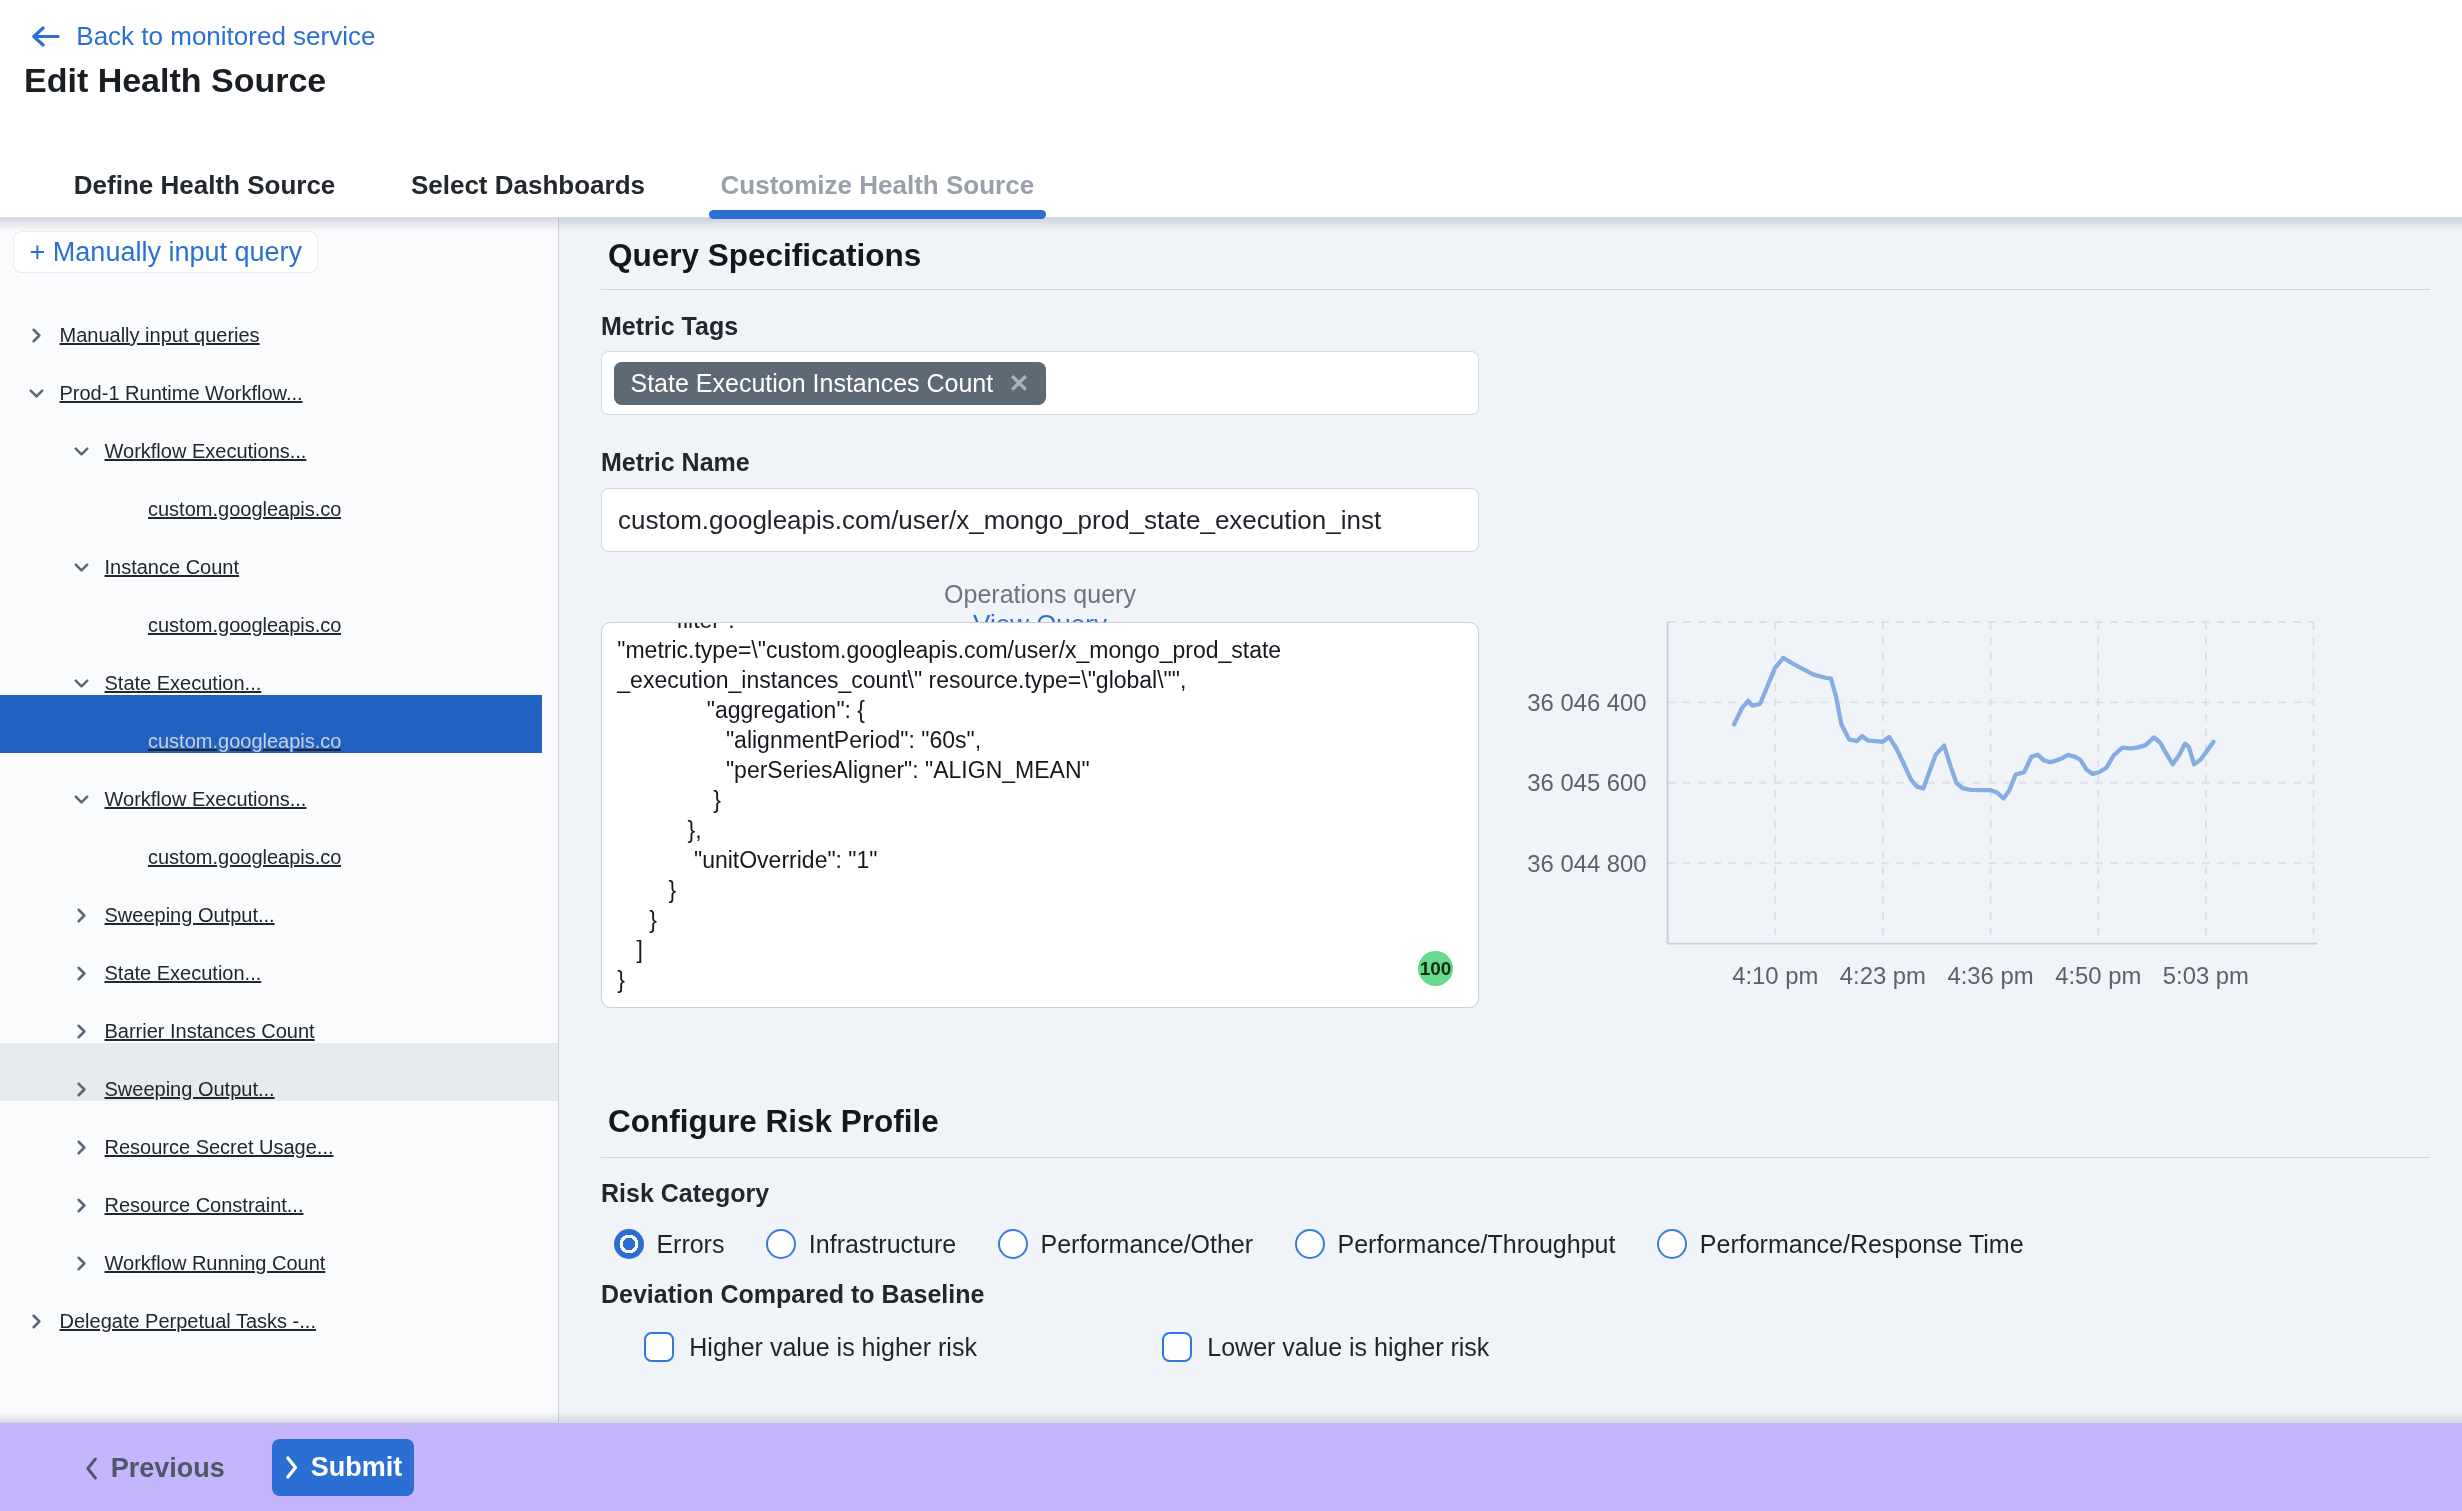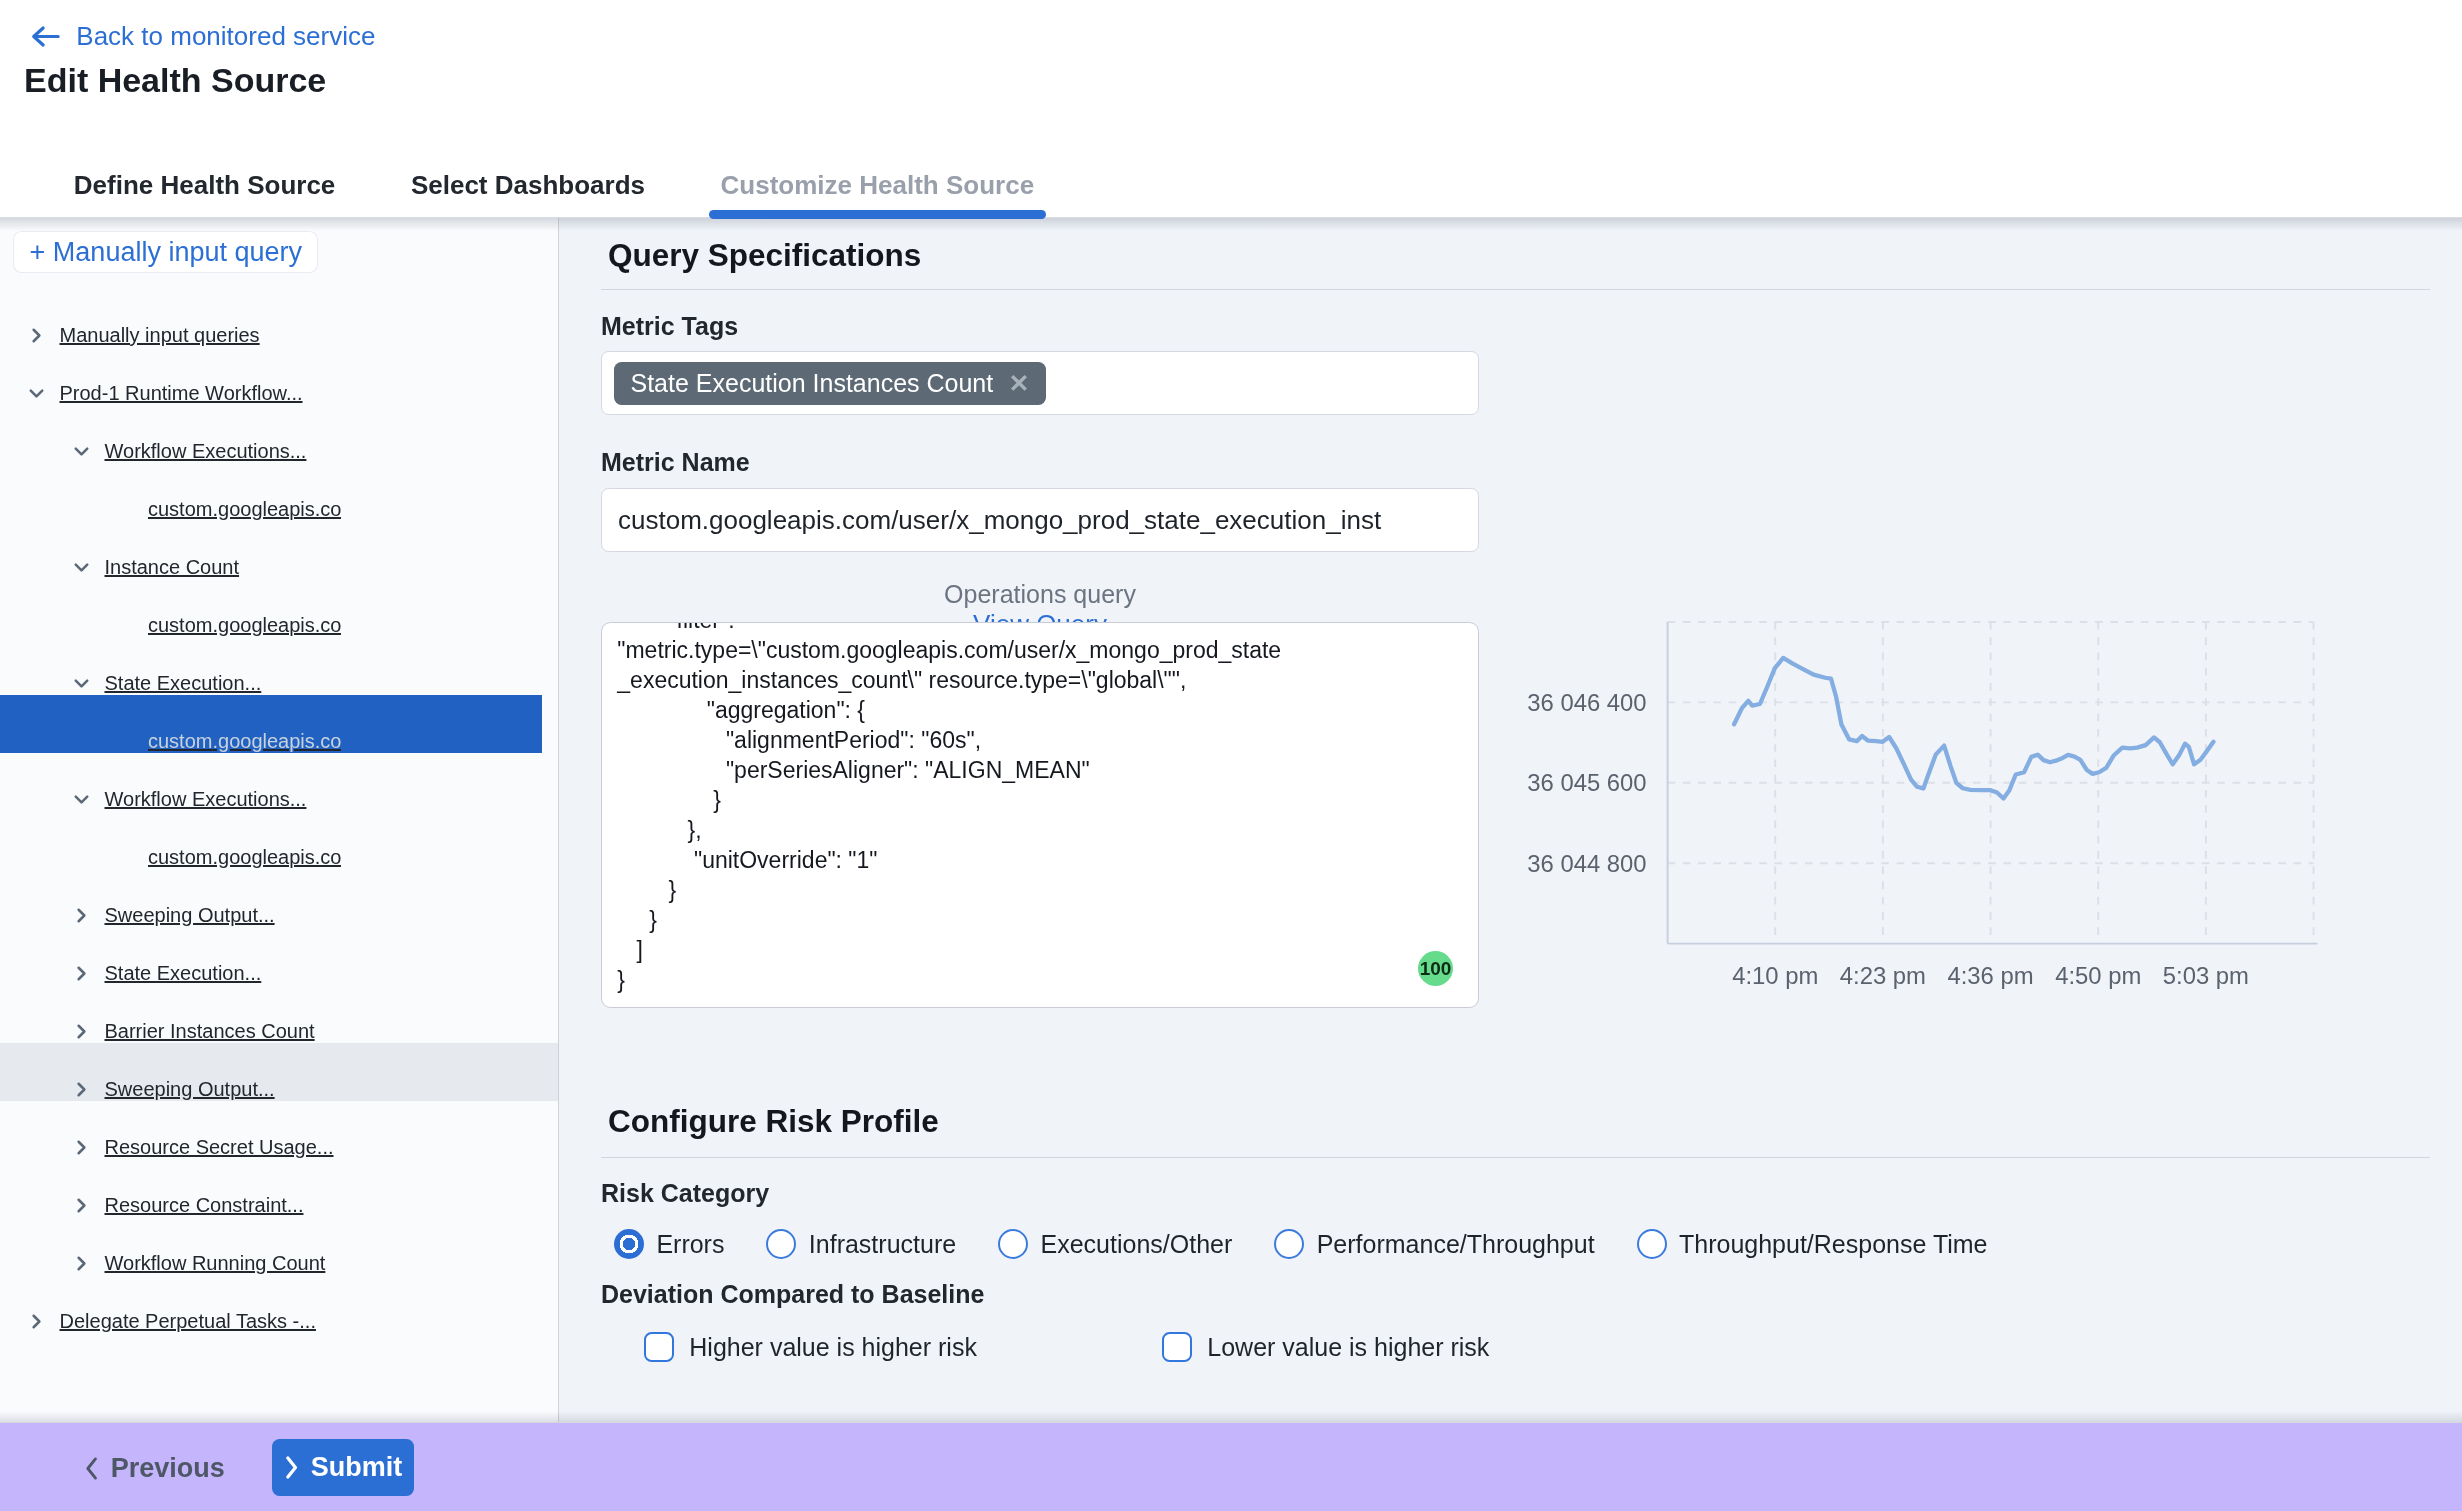--- a/index.html
+++ b/index.html
@@ -265,29 +265,29 @@
           <div class="radio-item">
             <span class="radio sel"></span>
             <span class="opt-label">Errors</span>
           </div>
           <div class="radio-item">
             <span class="radio"></span>
             <span class="opt-label">Infrastructure</span>
           </div>
           <div class="radio-item">
             <span class="radio"></span>
-            <span class="opt-label">Executions/Other</span>
+            <span class="opt-label">Performance/Other</span>
           </div>
           <div class="radio-item">
             <span class="radio"></span>
             <span class="opt-label">Performance/Throughput</span>
           </div>
           <div class="radio-item">
             <span class="radio"></span>
-            <span class="opt-label">Throughput/Response Time</span>
+            <span class="opt-label">Performance/Response Time</span>
           </div>
         </div>
 
       <div class="field-label" style="top:1062px;">Deviation Compared to Baseline</div>
       <div id="cb-holder">
           <div class="checkbox-item" style="left: 85px;">
             <span class="checkbox"></span>
             <span class="opt-label">Higher value is higher risk</span>
           </div>
           <div class="checkbox-item" style="left: 603px;">

